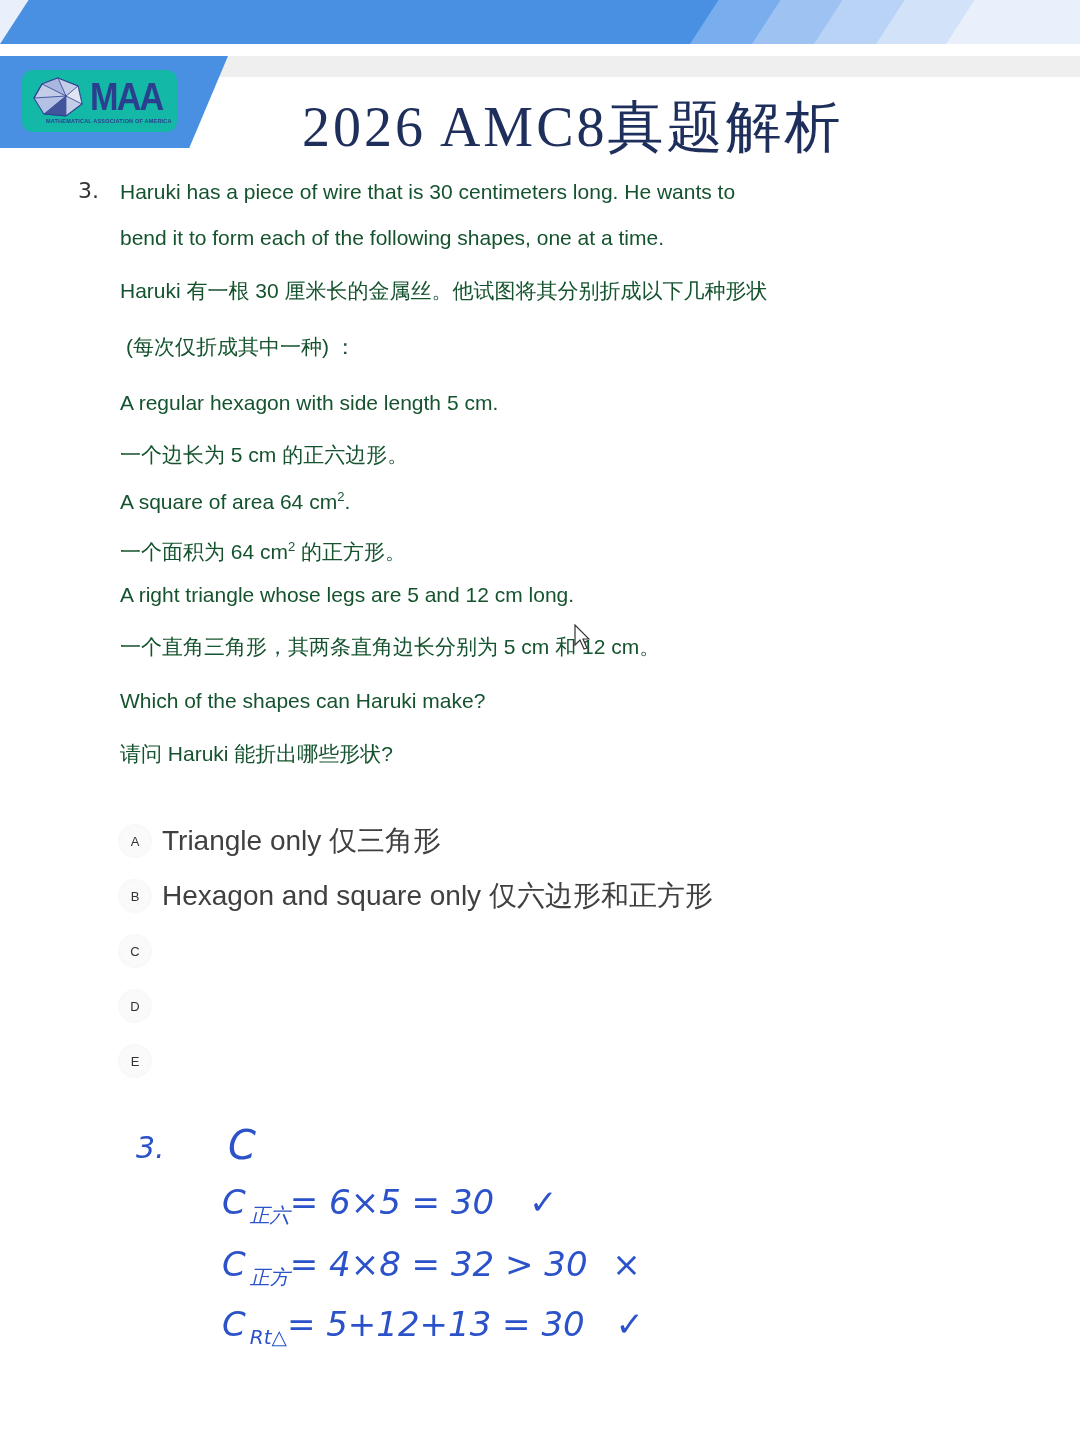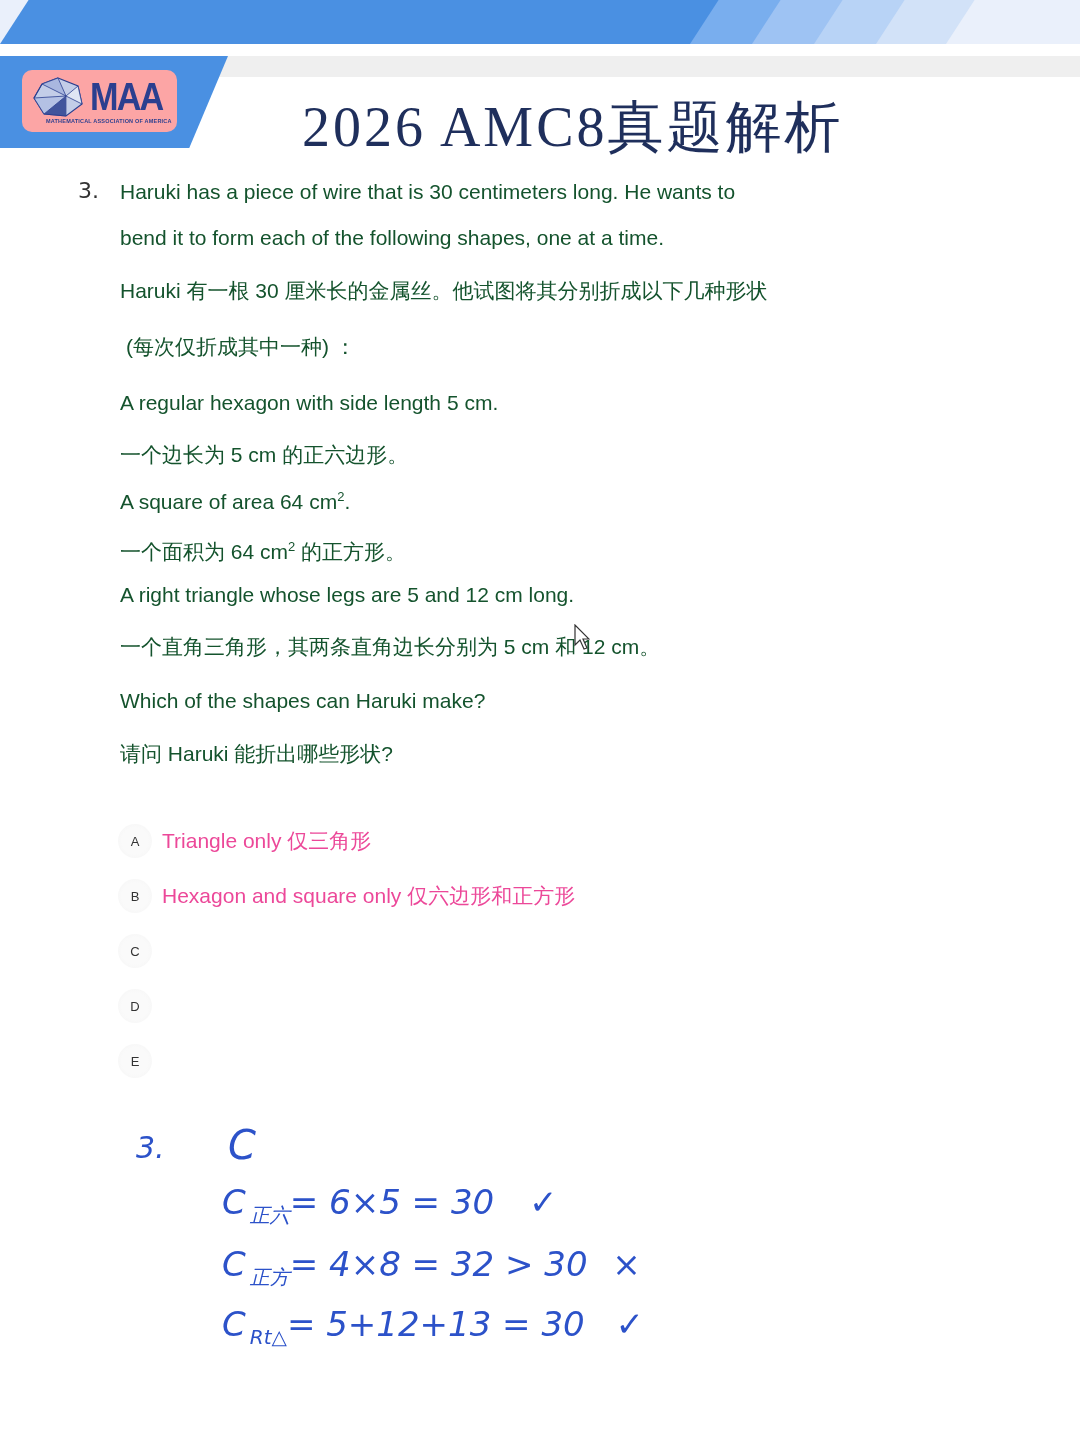--- a/index.html
+++ b/index.html
@@ -19,21 +19,21 @@
     position: absolute; left: 0; top: 56px; width: 1080px; height: 21px;
     background: #efefef;
   }
   .logo-panel {
     position: absolute; left: 0; top: 56px; width: 228px; height: 92px;
     background: #4a90e2;
     clip-path: polygon(0 0, 100% 0, 83% 100%, 0 100%);
   }
   .logo-card {
     position: absolute; left: 22px; top: 70px; width: 155px; height: 62px;
-    background: #fca5a5; border-radius: 10px;
+    background: #14b8a6; border-radius: 10px;
   }
   .logo-card svg { position: absolute; left: 10px; top: 6px; }
   .logo-maa {
     position: absolute; left: 68px; top: 6px;
     font-family: "Liberation Sans", sans-serif; font-weight: bold;
     font-size: 38px; letter-spacing: -2px; color: #2b3f8f;
     transform: scaleX(0.9); transform-origin: left;
   }
   .logo-sub {
     position: absolute; left: 24px; top: 48px; font-size: 5.5px; color: #2b3f8f;
@@ -51,21 +51,21 @@
   .line { position: absolute; left: 120px; font-size: 21px; color: #14532d; white-space: nowrap; }
   sup { font-size: 13px; vertical-align: super; line-height: 0; }
 
   .option { position: absolute; left: 118px; height: 36px; display: flex; align-items: center; }
   .opt-letter {
     width: 34px; height: 34px; border-radius: 50%;
     background: radial-gradient(circle, #fafafa 55%, #f3f3f3 100%);
     display: flex; align-items: center; justify-content: center;
     font-size: 13px; color: #333; margin-right: 10px;
   }
-  .opt-text { font-size: 21px; color: #ec4899; white-space: nowrap; }
+  .opt-text { font-size: 28px; color: #404040; white-space: nowrap; }
 
   
   .hand { position: absolute; color: #2c52c9;
     font-family: "DejaVu Sans", sans-serif; font-style: italic; white-space: nowrap; }
   .hand .sub { font-size: 20px; vertical-align: -8px; margin-left: 4px; }
 
   .cursor { position: absolute; left: 574px; top: 624px; }
 </style>
 </head>
 <body>

